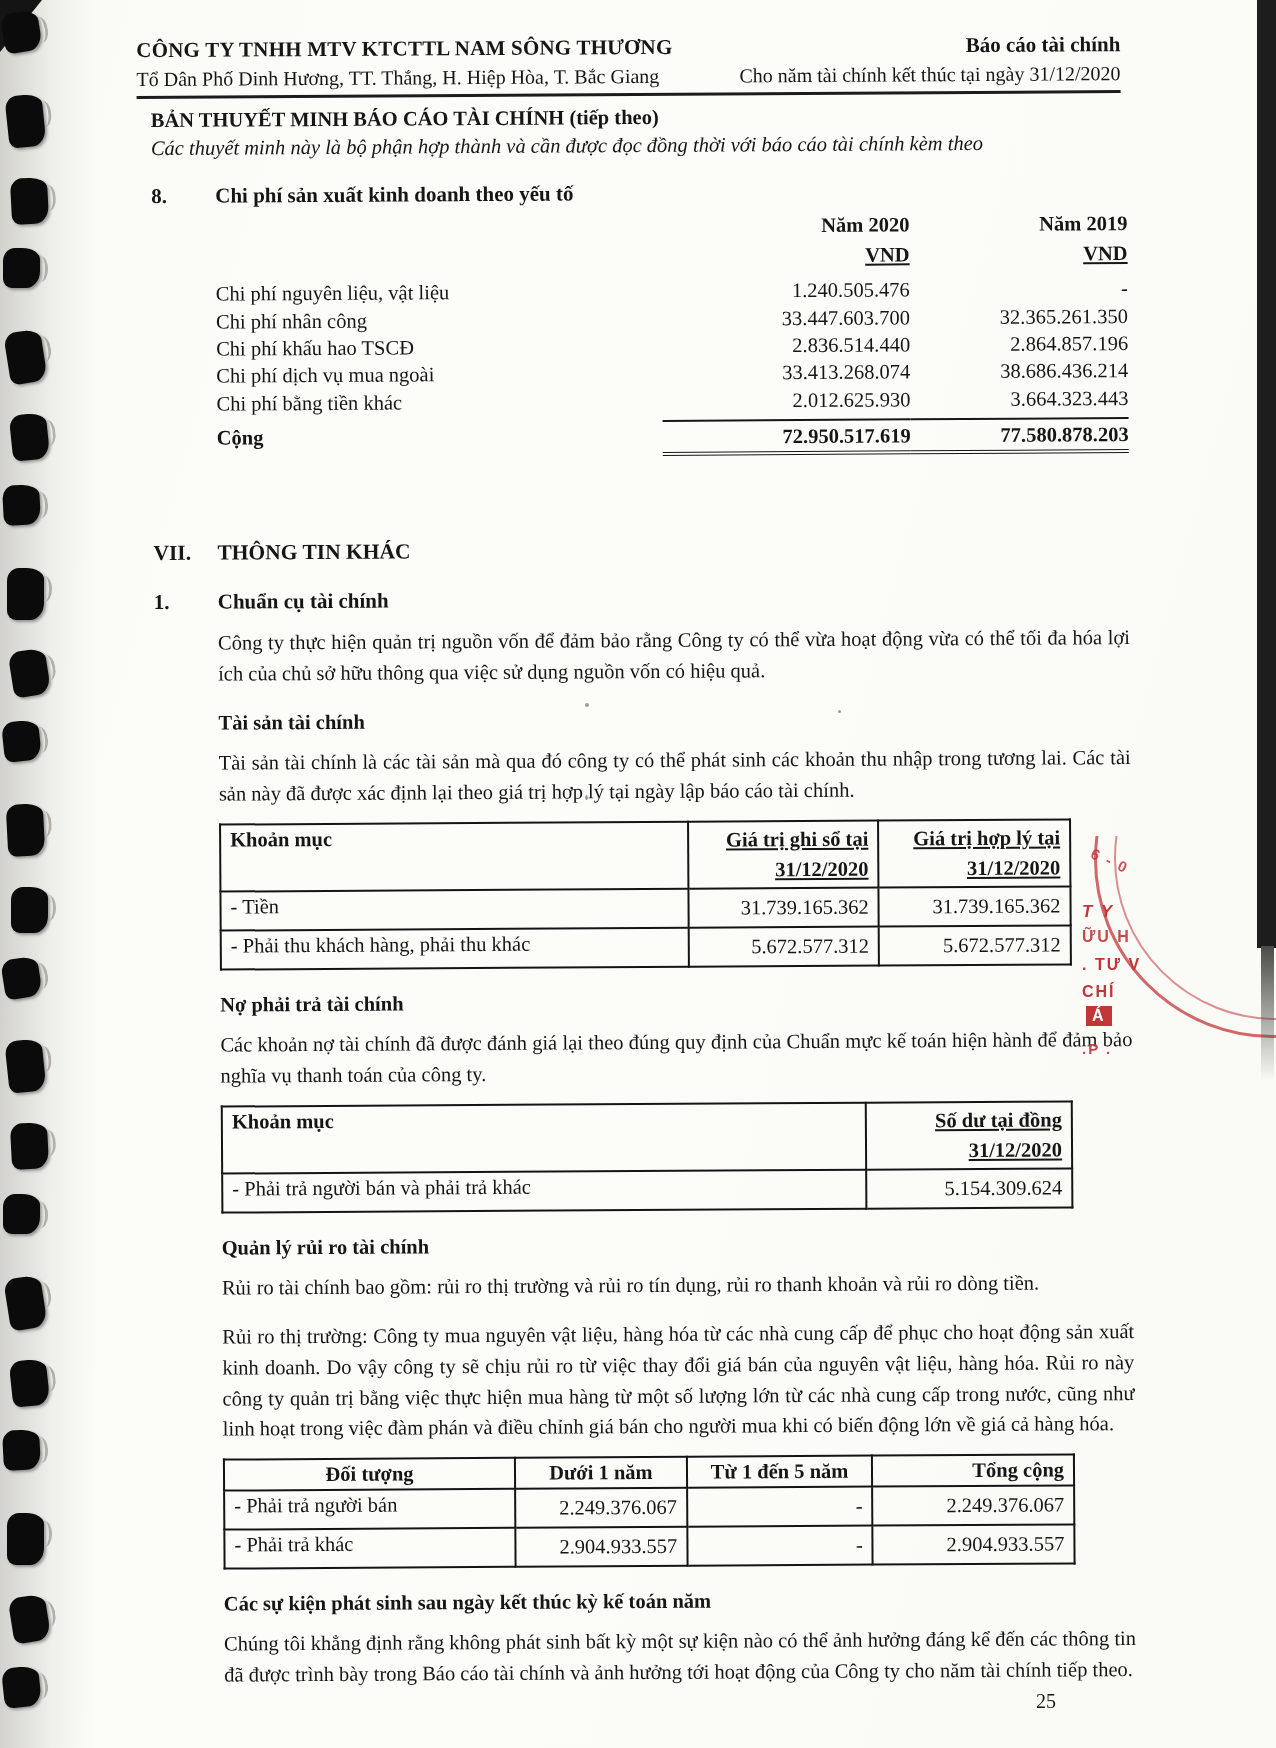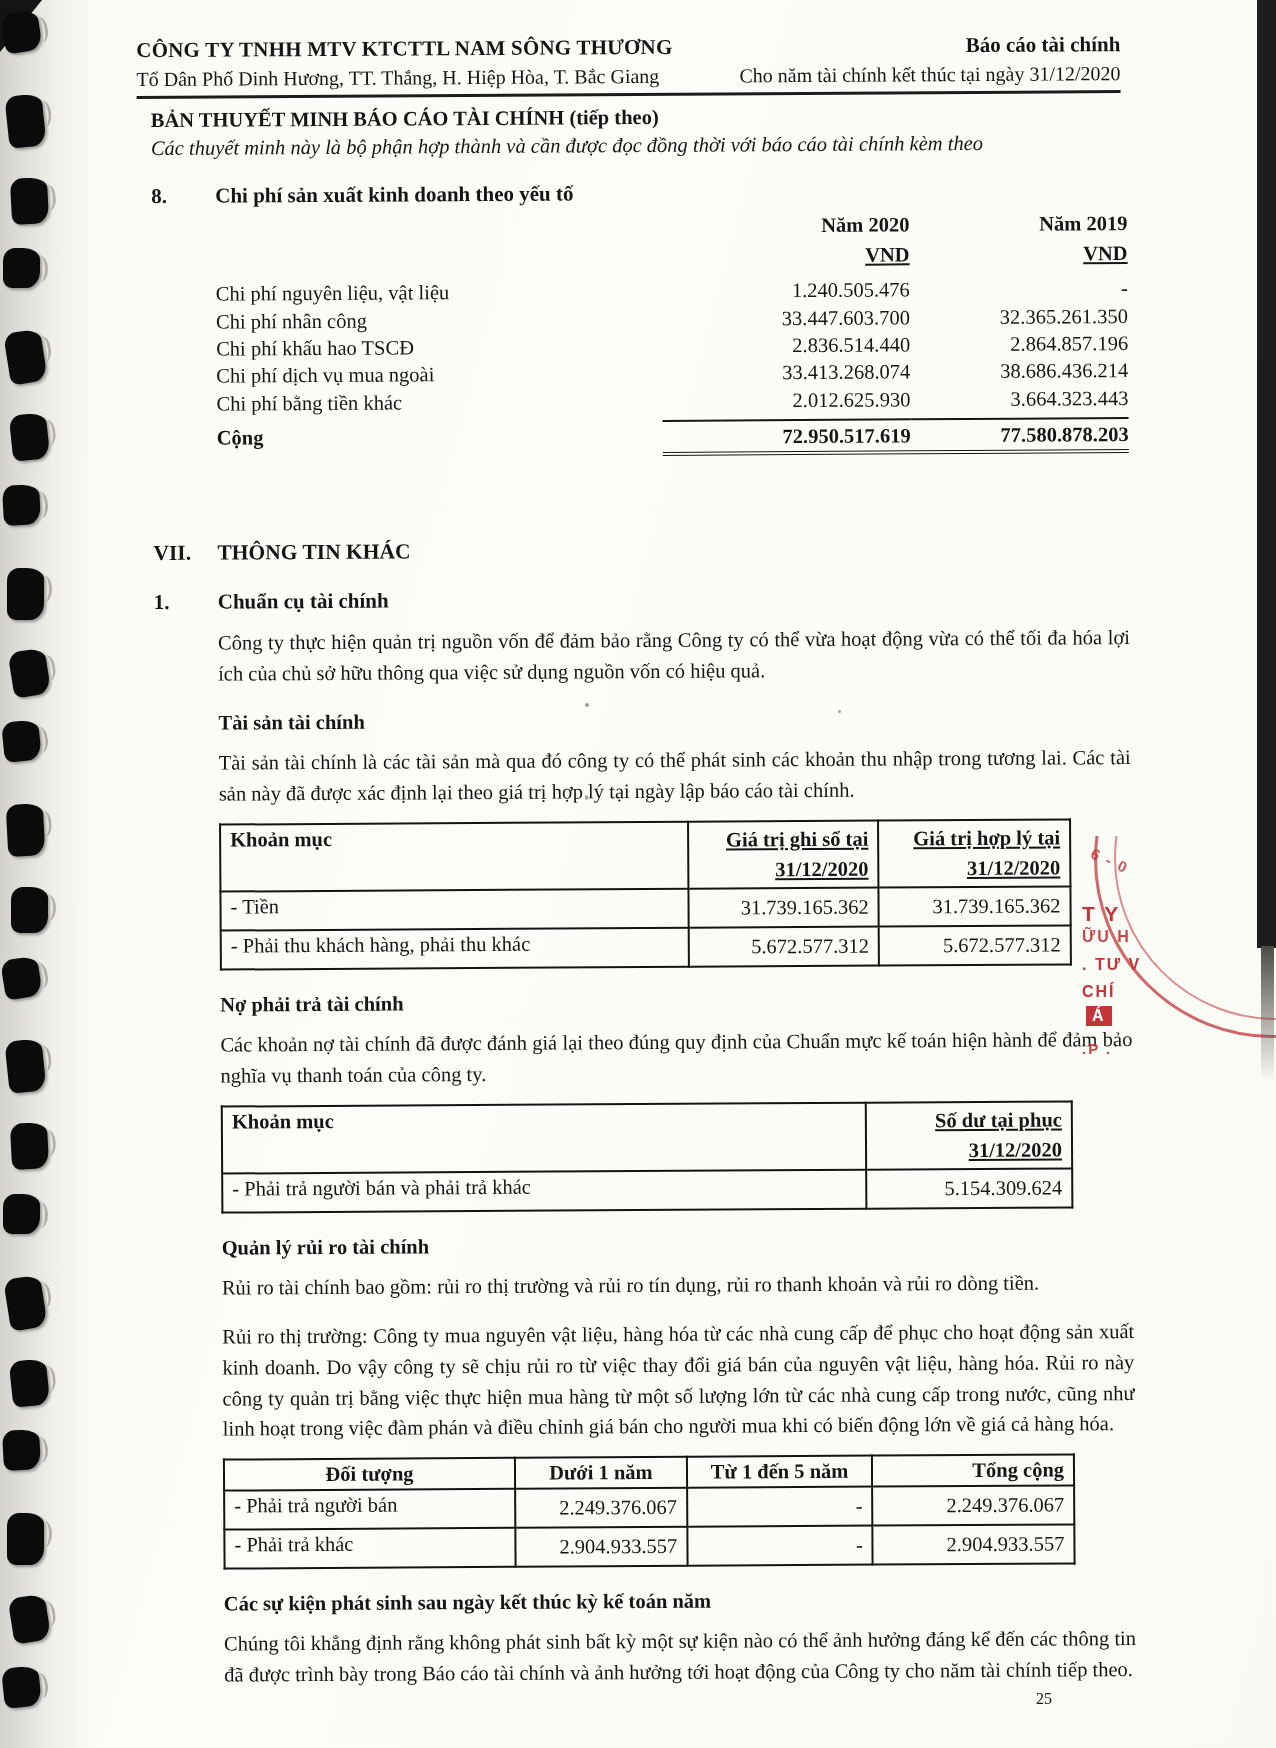--- a/index.html
+++ b/index.html
@@ -26,21 +26,21 @@
   .speck{position:absolute;background:#55504a;border-radius:50%;opacity:.55;z-index:2;}
   
   .stamp{position:absolute;left:1070px;top:836px;width:206px;height:238px;overflow:hidden;z-index:3;
     font-family:"Liberation Sans","DejaVu Sans",sans-serif;color:#c23539;}
   .stamp .arc{position:absolute;left:24px;top:-156px;width:352px;height:352px;border-radius:50%;
     border:3px solid rgba(194,53,57,.75);}
   .stamp .arc2{position:absolute;left:44px;top:-140px;width:320px;height:320px;border-radius:50%;
     border:2px solid rgba(194,53,57,.55);}
   .s-line{position:absolute;left:12px;font-weight:bold;letter-spacing:2px;white-space:nowrap;}
   .s0{top:16px;left:20px;font-size:15px;transform:rotate(24deg);opacity:.85;}
-  .s1{top:66px;font-size:21px;}
+  .s1{top:66px;font-size:17px;font-style:italic;}
   .s2{top:92px;font-size:16px;opacity:.9;}
   .s3{top:120px;font-size:16px;}
   .s4{top:147px;font-size:16px;}
   .s5{top:170px;left:16px;font-size:16px;background:#c23539;color:#fff;padding:1px 6px;}
   .s6{top:204px;font-size:15px;opacity:.9;}
   
   .content{position:relative;z-index:1;margin:0 150px 0 150px;padding-top:38px;
     transform:rotate(-.35deg);transform-origin:top left;font-size:20.5px;}
   .header{display:flex;justify-content:space-between;align-items:flex-end;
     border-bottom:3px solid #1c1c1c;padding-bottom:5px;margin-left:-14px;margin-right:6px;}
@@ -68,21 +68,21 @@
   .para{margin-left:64px;margin-top:13px;text-align:justify;line-height:1.5;}
   .bhead{margin-left:64px;margin-top:23px;font-weight:bold;}
   table.tbl{margin-left:64px;margin-top:14px;border-collapse:collapse;width:852px;font-size:20.5px;}
   .tbl th,.tbl td{border:2px solid #141414;padding:3px 9px;}
   .tbl th{font-weight:bold;}
   .al{text-align:left;vertical-align:top;}
   .ar{text-align:right;}
   .ac{text-align:center;}
   .h2l div{line-height:1.45;text-decoration:underline;}
   .tbl td{height:31px;}
-  .pagenum{position:absolute;left:1036px;top:1690px;font-size:16px;z-index:2;}
+  .pagenum{position:absolute;left:1036px;top:1690px;font-size:20px;z-index:2;}
 </style>
 </head>
 <body>
 
 <div class="page">
 
   <div class="left-shadow"></div>
   <div class="binding" id="binding">
       <div class="mark" style="top: 12px; left: 3px; height: 40px; transform: rotate(-9deg);"></div>
       <div class="mark" style="top: 94.8px; left: 7px; height: 52px; transform: rotate(-6deg);"></div>
@@ -231,21 +231,21 @@
 
     <table class="tbl">
       <colgroup>
           <col style="width:646px">
           <col style="width:206px">
         </colgroup>
       <tbody>
           <tr>
         <th class="al">Khoản mục</th>
         <th class="ar h2l">
-          <div>Số dư tại phục</div>
+          <div>Số dư tại đồng</div>
           <div>31/12/2020</div>
         </th>
       </tr>
       <tr>
         <td class="al">- Phải trả người bán và phải trả khác</td>
         <td class="ar">5.154.309.624</td>
       </tr>
     </tbody>
       </table>
 

